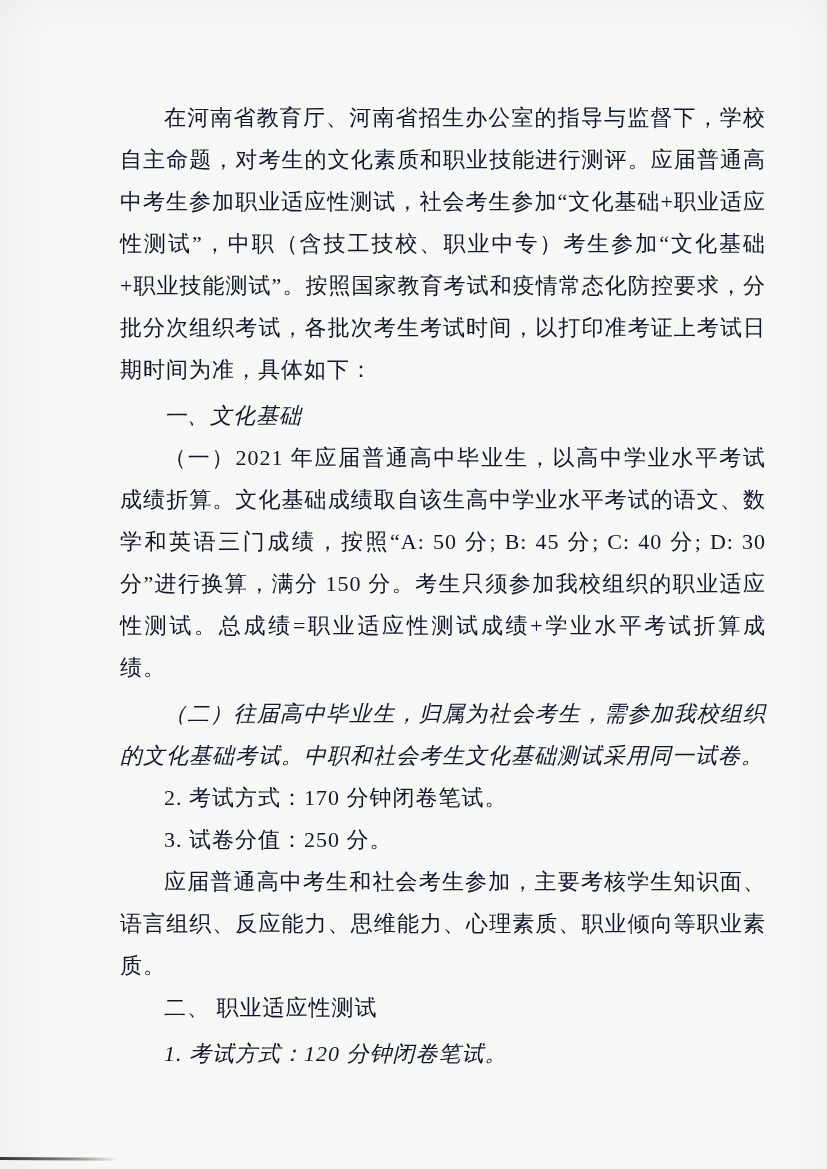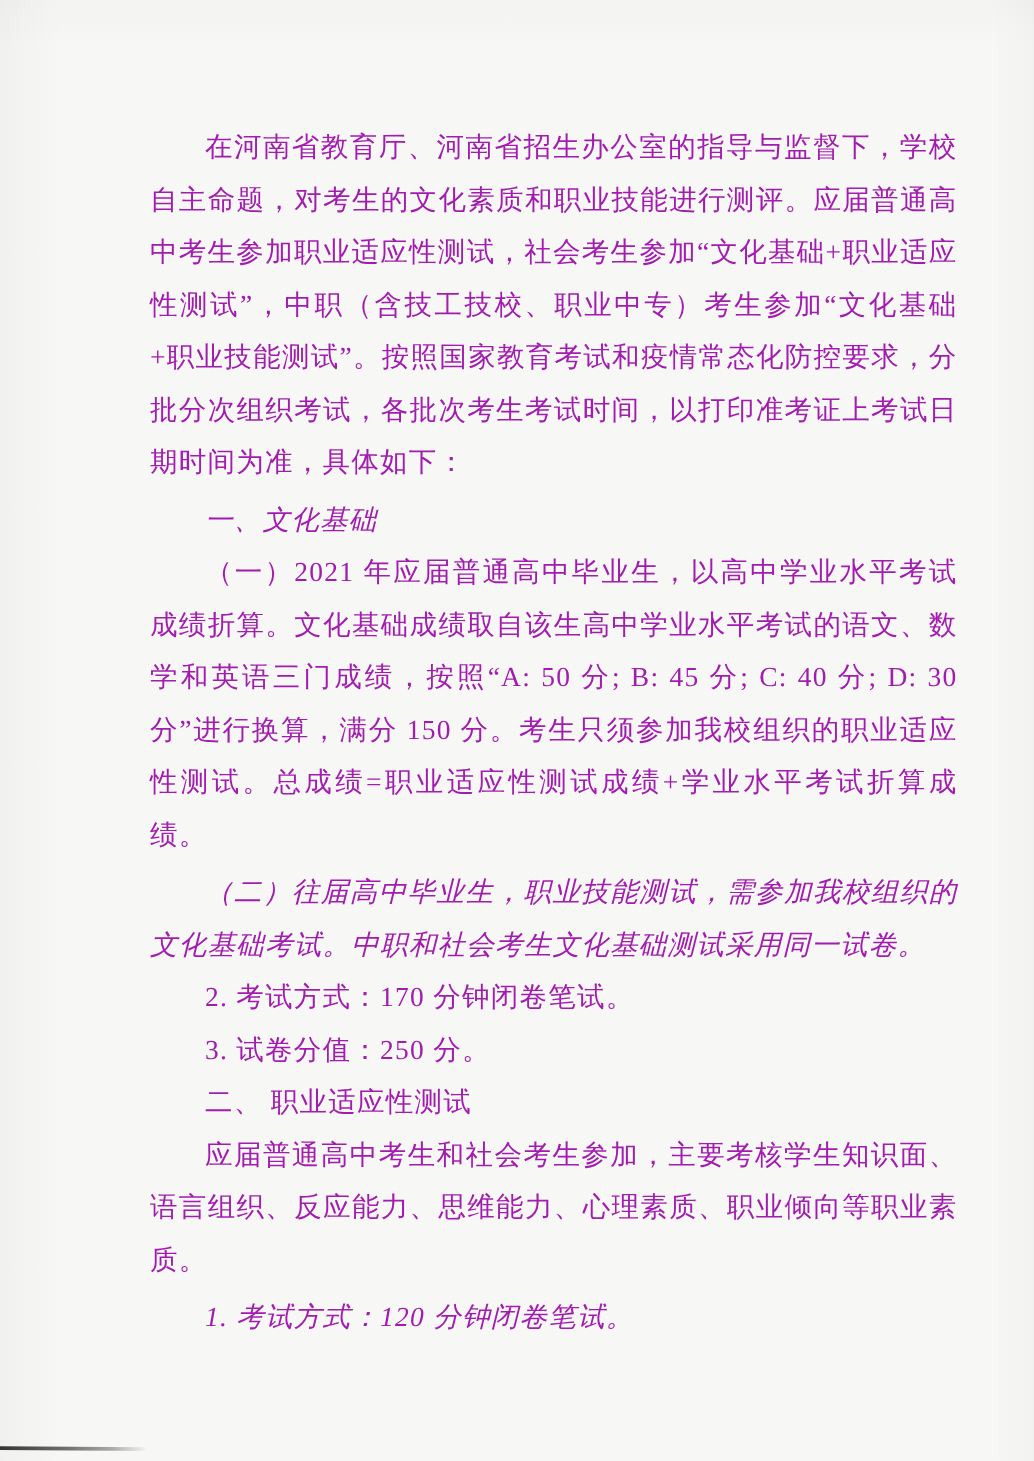--- a/index.html
+++ b/index.html
@@ -25,21 +25,21 @@
     background:
       linear-gradient(to right, rgba(120,120,115,0.05), rgba(0,0,0,0) 6%),
       linear-gradient(to left,  rgba(120,120,115,0.04), rgba(0,0,0,0) 4%),
       linear-gradient(to bottom, rgba(120,120,115,0.03), rgba(0,0,0,0) 3%);
   }
   .content {
     position: absolute;
     left: 120px;
     top: 97px;
     width: 646px;
-    color: #a21caf;
+    color: #0f172a;
     font-size: 22px;
     line-height: 42px;
     letter-spacing: 1px;
     text-align: justify;
     text-justify: inter-ideograph;
   }
   .content p {
     margin: 0;
     text-indent: 2em;
     -webkit-font-smoothing: antialiased;
@@ -61,21 +61,21 @@
   }
 </style>
 </head>
 <body>
 
 <div class="page">
   <div class="content">
     <p>在河南省教育厅、河南省招生办公室的指导与监督下，学校自主命题，对考生的文化素质和职业技能进行测评。应届普通高中考生参加职业适应性测试，社会考生参加“文化基础+职业适应性测试”，中职（含技工技校、职业中专）考生参加“文化基础+职业技能测试”。按照国家教育考试和疫情常态化防控要求，分批分次组织考试，各批次考生考试时间，以打印准考证上考试日期时间为准，具体如下：</p>
     <p class="gap">一、文化基础</p>
     <p>（一）2021 年应届普通高中毕业生，以高中学业水平考试成绩折算。文化基础成绩取自该生高中学业水平考试的语文、数学和英语三门成绩，按照“A: 50 分; B: 45 分; C: 40 分; D: 30 分”进行换算，满分 150 分。考生只须参加我校组织的职业适应性测试。总成绩=职业适应性测试成绩+学业水平考试折算成绩。</p>
-    <p class="gap">（二）往届高中毕业生，职业技能测试，需参加我校组织的文化基础考试。中职和社会考生文化基础测试采用同一试卷。</p>
+    <p class="gap">（二）往届高中毕业生，归属为社会考生，需参加我校组织的文化基础考试。中职和社会考生文化基础测试采用同一试卷。</p>
     <p>2. 考试方式：170 分钟闭卷笔试。</p>
     <p>3. 试卷分值：250 分。</p>
+    <p>应届普通高中考生和社会考生参加，主要考核学生知识面、语言组织、反应能力、思维能力、心理素质、职业倾向等职业素质。</p>
     <p>二、 职业适应性测试</p>
-    <p>应届普通高中考生和社会考生参加，主要考核学生知识面、语言组织、反应能力、思维能力、心理素质、职业倾向等职业素质。</p>
     <p class="gap">1. 考试方式：120 分钟闭卷笔试。</p>
   </div>
   <div class="scan-line"></div>
 </div>
 
 </body></html>

